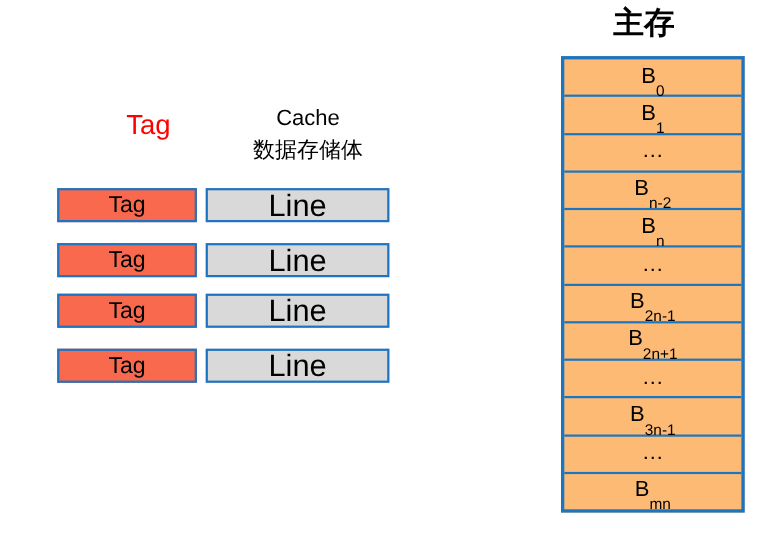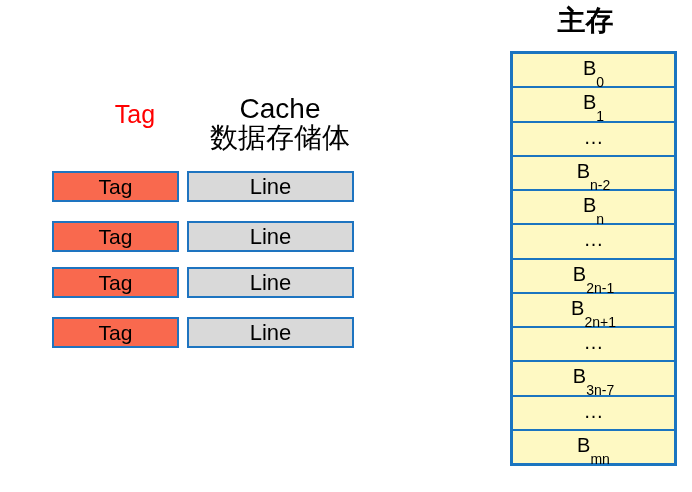--- a/index.html
+++ b/index.html
@@ -22,21 +22,21 @@
     text-align: center;
     font-size: 25px;
     color: #ff0000;
     line-height: 30px;
   }
   .cache-header {
     position: absolute;
     left: 190px; top: 94px;
     width: 180px;
     text-align: center;
-    font-size: 28px;
+    font-size: 20px;
     line-height: 29px;
     color: #000000;
   }
 
   
   .cache-row {
     position: absolute;
     left: 52px;
     display: flex;
     gap: 8px;
@@ -48,39 +48,39 @@
   .cache-row.r4 { top: 317px; }
 
   .tag-box, .line-box {
     height: 31px;
     border: 2px solid #1e74c0;
     display: flex;
     align-items: center;
     justify-content: center;
   }
   .tag-box  { width: 127px; background: #f9694e; font-size: 21px; }
-  .line-box { width: 167px; background: #d9d9d9; font-size: 22px; }
+  .line-box { width: 167px; background: #d9d9d9; font-size: 28px; }
 
   
   .mm-title {
     position: absolute;
     left: 502px; top: 4px;
     width: 167px;
     text-align: center;
     font-size: 28px;
     font-weight: bold;
     line-height: 34px;
   }
   .mm-table {
     position: absolute;
     left: 510px; top: 51px;
     width: 167px;
     height: 415px;
     border: 3px solid #1b75c0;
-    background: #fef9c3;
+    background: #fdba74;
     display: flex;
     flex-direction: column;
   }
   .mm-cell {
     flex: 1 1 0;
     border-bottom: 2px solid #1b75c0;
     display: flex;
     align-items: center;
     justify-content: center;
     font-size: 20px;
@@ -165,21 +165,21 @@
     <div class="mm-cell">
         <span class="cell-text"><span>B</span><sub>2n-1</sub></span>
       </div>
     <div class="mm-cell">
         <span class="cell-text"><span>B</span><sub>2n+1</sub></span>
       </div>
     <div class="mm-cell">
         <span class="cell-text"><span>…</span><sub></sub></span>
       </div>
     <div class="mm-cell">
-        <span class="cell-text"><span>B</span><sub>3n-7</sub></span>
+        <span class="cell-text"><span>B</span><sub>3n-1</sub></span>
       </div>
     <div class="mm-cell">
         <span class="cell-text"><span>…</span><sub></sub></span>
       </div>
     <div class="mm-cell">
         <span class="cell-text"><span>B</span><sub>mn</sub></span>
       </div>
   </div>
 
 </div>

